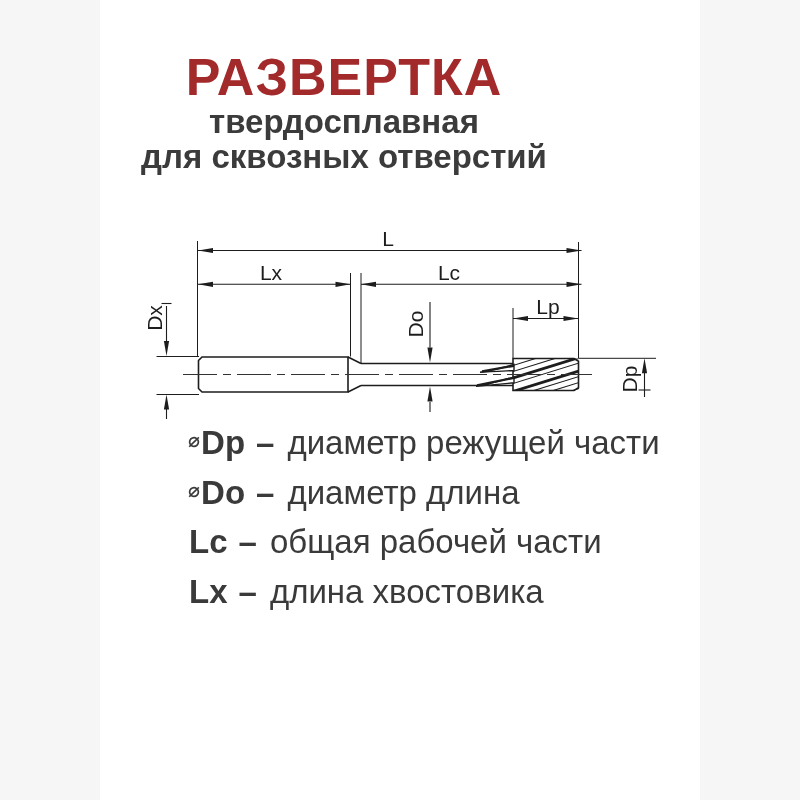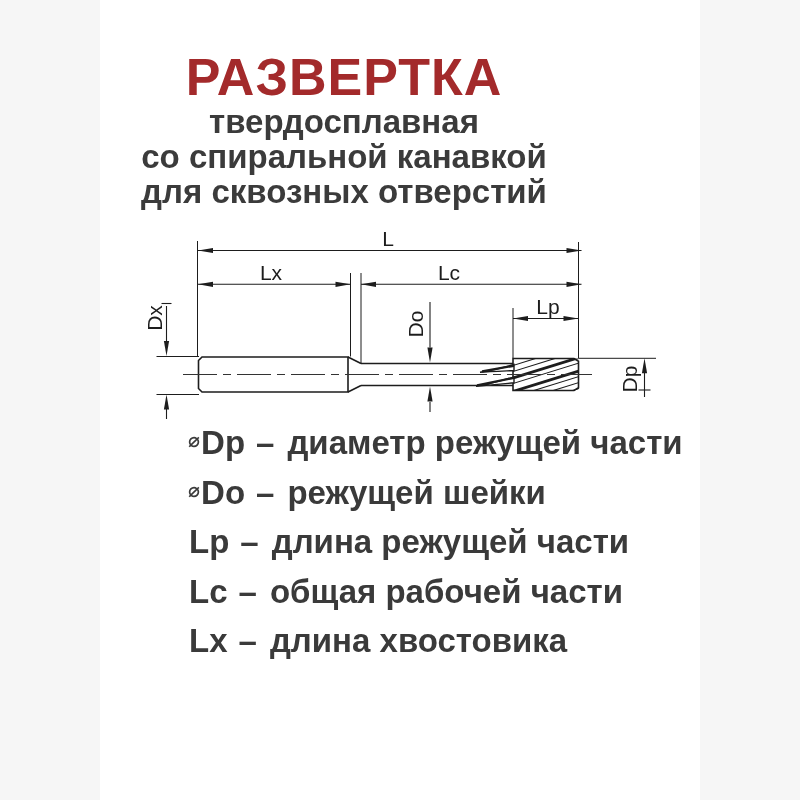--- a/index.html
+++ b/index.html
@@ -29,36 +29,35 @@
   .legend{
     position:absolute;left:100px;top:416px;width:600px;
   }
   .legend-row{
     padding-left:88px;height:49.5px;line-height:49.5px;
     font-size:33px;font-weight:700;color:#3a3a3a;white-space:nowrap;
   }
   .lg-sym{font-size:20px;vertical-align:7px;margin-right:1px;font-weight:700;}
   .lg-code{font-weight:700;}
   .lg-dash{margin:0 13px 0 11px;font-weight:700;}
-  .lg-text{font-weight:700;}
+  .lg-text{font-weight:400;}
   .dim-label{
     font-family:"Liberation Sans","DejaVu Sans",sans-serif;
     font-size:21px;fill:#1d1d1d;
   }
 </style>
 </head>
 <body>
 
 <div class="card"></div>
 
 <div class="header">
   <div class="title">РАЗВЕРТКА</div>
   <div class="subtitle">
     <div>твердосплавная</div>
-    <div>со спиральной канавкой</div>
     <div>для сквозных отверстий</div>
   </div>
 </div>
 
 <svg class="drawing-svg" viewBox="0 0 800 800" xmlns="http://www.w3.org/2000/svg">
   <defs>
     <clipPath id="cutclip">
       <rect x="513" y="358.5" width="66" height="32.2"></rect>
     </clipPath>
   </defs>
@@ -157,24 +156,21 @@
     <polygon points="644.5,358.3 641.9,373.3 647.1,373.3" stroke="none"></polygon>
     <text class="dim-label" x="637" y="379" text-anchor="middle" stroke="none" transform="rotate(-90 637 379)">Dp</text>
   </g>
 </svg>
 
 <div class="legend">
   <div class="legend-row">
     <span class="lg-sym">⌀</span><span class="lg-code">Dp</span><span class="lg-dash">–</span><span class="lg-text">диаметр режущей части</span>
   </div>
   <div class="legend-row">
-    <span class="lg-sym">⌀</span><span class="lg-code">Do</span><span class="lg-dash">–</span><span class="lg-text">режущей шейки</span>
-  </div>
-  <div class="legend-row">
-    <span class="lg-sym"></span><span class="lg-code">Lp</span><span class="lg-dash">–</span><span class="lg-text">длина режущей части</span>
+    <span class="lg-sym">⌀</span><span class="lg-code">Do</span><span class="lg-dash">–</span><span class="lg-text">диаметр длина</span>
   </div>
   <div class="legend-row">
     <span class="lg-sym"></span><span class="lg-code">Lc</span><span class="lg-dash">–</span><span class="lg-text">общая рабочей части</span>
   </div>
   <div class="legend-row">
     <span class="lg-sym"></span><span class="lg-code">Lx</span><span class="lg-dash">–</span><span class="lg-text">длина хвостовика</span>
   </div>
 </div>
 
 </body></html>

